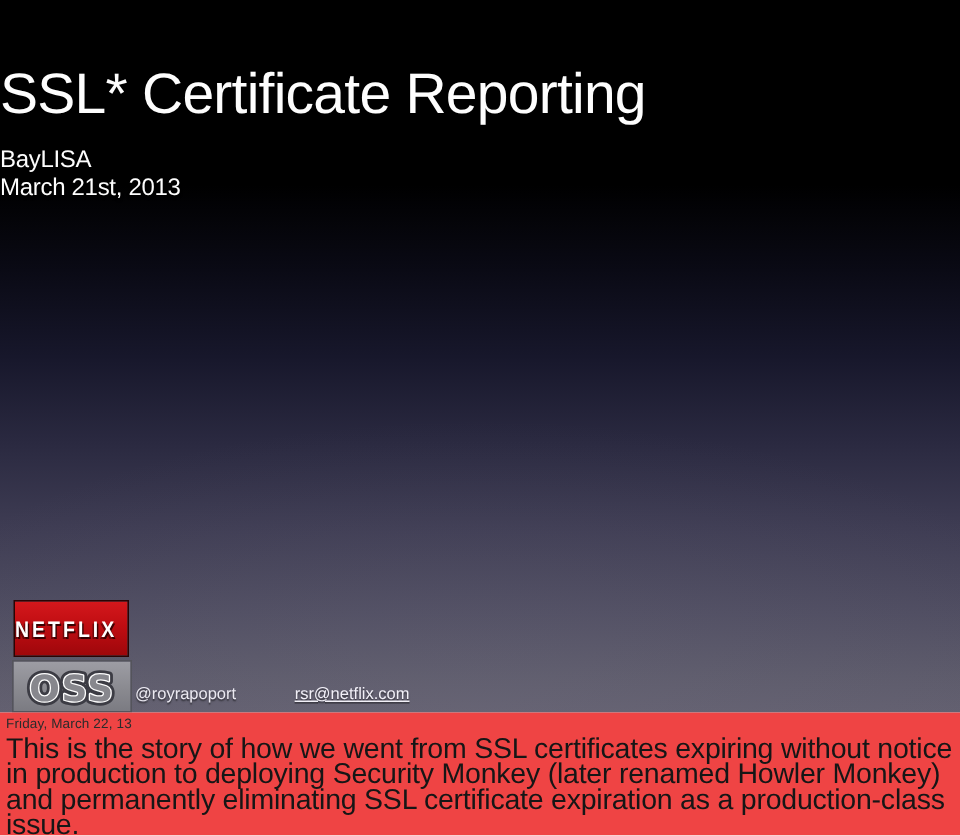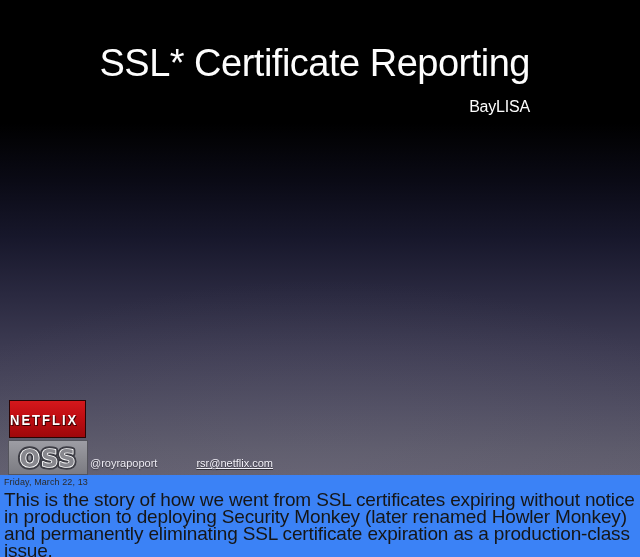--- a/index.html
+++ b/index.html
@@ -33,21 +33,21 @@
         #4f4d61 86%,
         #5c5a6a 95%,
         #625f6f 100%);
     overflow: hidden;
   }
   .title-block {
     position: absolute;
     top: 40px;
     left: 0;
     width: 530px;
-    text-align: right;
+    text-align: left;
     color: #fdfdfd;
   }
   .slide-title {
     font-size: 38px;
     font-weight: 400;
     line-height: 1.25;
     letter-spacing: -0.5px;
     text-shadow: 0 1px 2px rgba(0,0,0,0.9);
   }
   .slide-subtitle {
@@ -110,21 +110,21 @@
     cursor: pointer;
     margin-left: 16px;
   }
   
   .footer {
     position: absolute;
     top: 475px;
     left: 0;
     width: 640px;
     height: 82px;
-    background: #3b82f6;
+    background: #ef4444;
   }
   .timestamp {
     margin: 2px 0 0 4px;
     font-size: 9px;
     color: #2b2b2b;
     letter-spacing: 0.1px;
   }
   .notes {
     margin: 4px 3px 0 4px;
     font-size: 19px;
@@ -137,20 +137,21 @@
 <body>
 
 <div class="page">
 
   <div class="slide">
 
     <div class="title-block">
       <div class="slide-title">SSL* Certificate Reporting</div>
       <div class="slide-subtitle">
         <div>BayLISA</div>
+        <div>March 21st, 2013</div>
       </div>
     </div>
 
     <div class="netflix-box">
       <span class="netflix-word">NETFLIX</span>
     </div>
 
     <div class="oss-box">
       <svg width="72" height="30" viewBox="0 0 72 30">
         <text x="36" y="24" text-anchor="middle" font-family="DejaVu Sans, sans-serif" font-size="24" font-weight="800" letter-spacing="1" fill="none" stroke="#3c3c44" stroke-width="5.5" stroke-linejoin="round">OSS</text>

